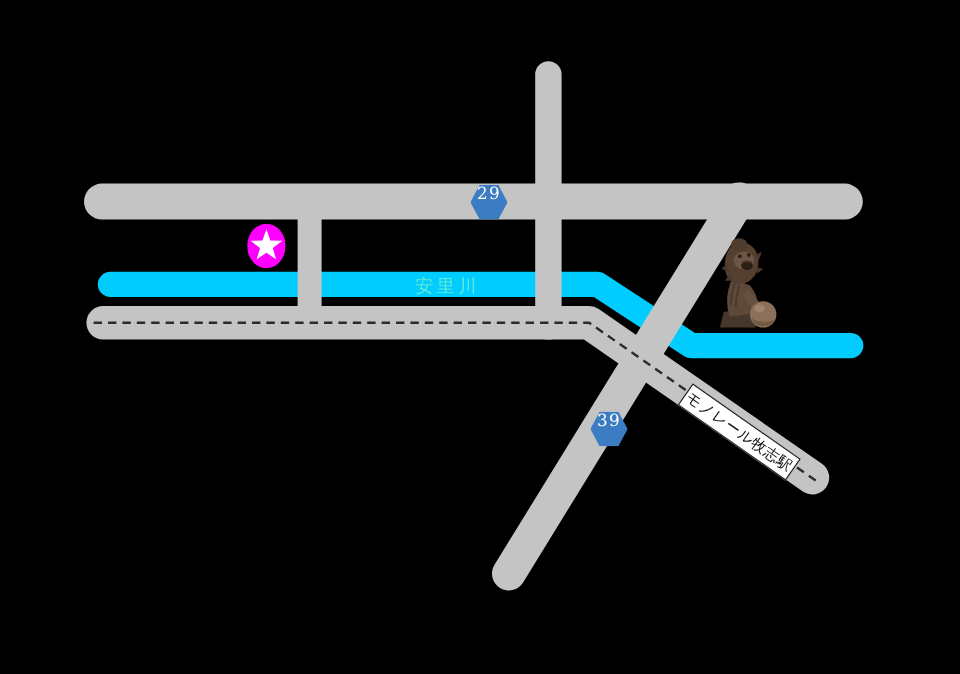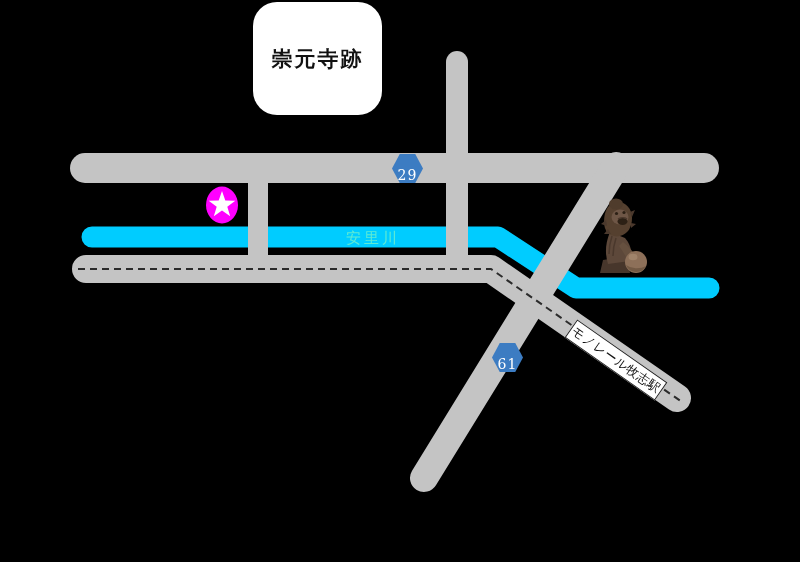--- a/index.html
+++ b/index.html
@@ -26,21 +26,21 @@
 
   .river-label{
     position:absolute;left:346px;top:229px;
     font-size:15px;color:#5eead4;letter-spacing:3px;white-space:nowrap;
   }
 
   .route-badge{
     position:absolute;width:31px;height:29px;
     background:#3c7cc2;
     clip-path:polygon(0% 50%,25% 0%,75% 0%,100% 50%,75% 100%,25% 100%);
-    display:flex;align-items:flex-end;justify-content:center;
+    display:flex;align-items:flex-start;justify-content:center;
     color:#ffffff;font-size:14px;font-family:"DejaVu Serif", serif;
     letter-spacing:1px;
   }
   #route-badge-29{left:392px;top:154px;}
   #route-badge-39{left:492px;top:343px;}
 
   .station-label{
     position:absolute;left:561px;top:349px;width:110px;height:22px;
     background:#ffffff;border:1px solid #222222;box-sizing:border-box;
     transform:rotate(35deg);transform-origin:50% 50%;
@@ -63,38 +63,35 @@
       <path d="M85 168 H704" stroke-width="30" stroke-linecap="round"></path>
       <path d="M258 160 V272" stroke-width="20" stroke-linecap="butt"></path>
       <path d="M457 62 V272" stroke-width="22" stroke-linecap="round"></path>
       <path d="M86 269 L491 269 L677 398" stroke-width="28" stroke-linecap="round" stroke-linejoin="round"></path>
       <path d="M616 166 L424 478" stroke-width="28" stroke-linecap="round"></path>
     </g>
 
     <path d="M78 269 L491 269 L682 402" fill="none" stroke="#2b2b2b" stroke-width="2" stroke-dasharray="7 5"></path>
   </svg>
 
-  <div class="title-box">
-    <span class="title-text">崇元寺跡</span>
-  </div>
 
   <div class="star-marker">
     <svg width="32" height="38" viewBox="0 0 32 38">
       <ellipse cx="16" cy="19" rx="16" ry="18.5" fill="#ff00ff"></ellipse>
       <polygon fill="#ffffff" points="16,5 19.3,14.5 29.3,14.7 21.3,20.7 24.2,30.3 16,24.6 7.8,30.3 10.7,20.7 2.7,14.7 12.7,14.5"></polygon>
     </svg>
   </div>
 
   <div class="river-label">安里川</div>
 
   <div class="route-badge" id="route-badge-29">
     <span>29</span>
   </div>
   <div class="route-badge" id="route-badge-39">
-    <span>61</span>
+    <span>39</span>
   </div>
 
   <div class="station-label">
     <span>モノレール牧志駅</span>
   </div>
 
   <div class="statue">
     <svg width="56" height="78" viewBox="0 0 56 78">
 
       <path d="M7 64 L31 60 L34 77 L4 77 Z" fill="#47362b"></path>

